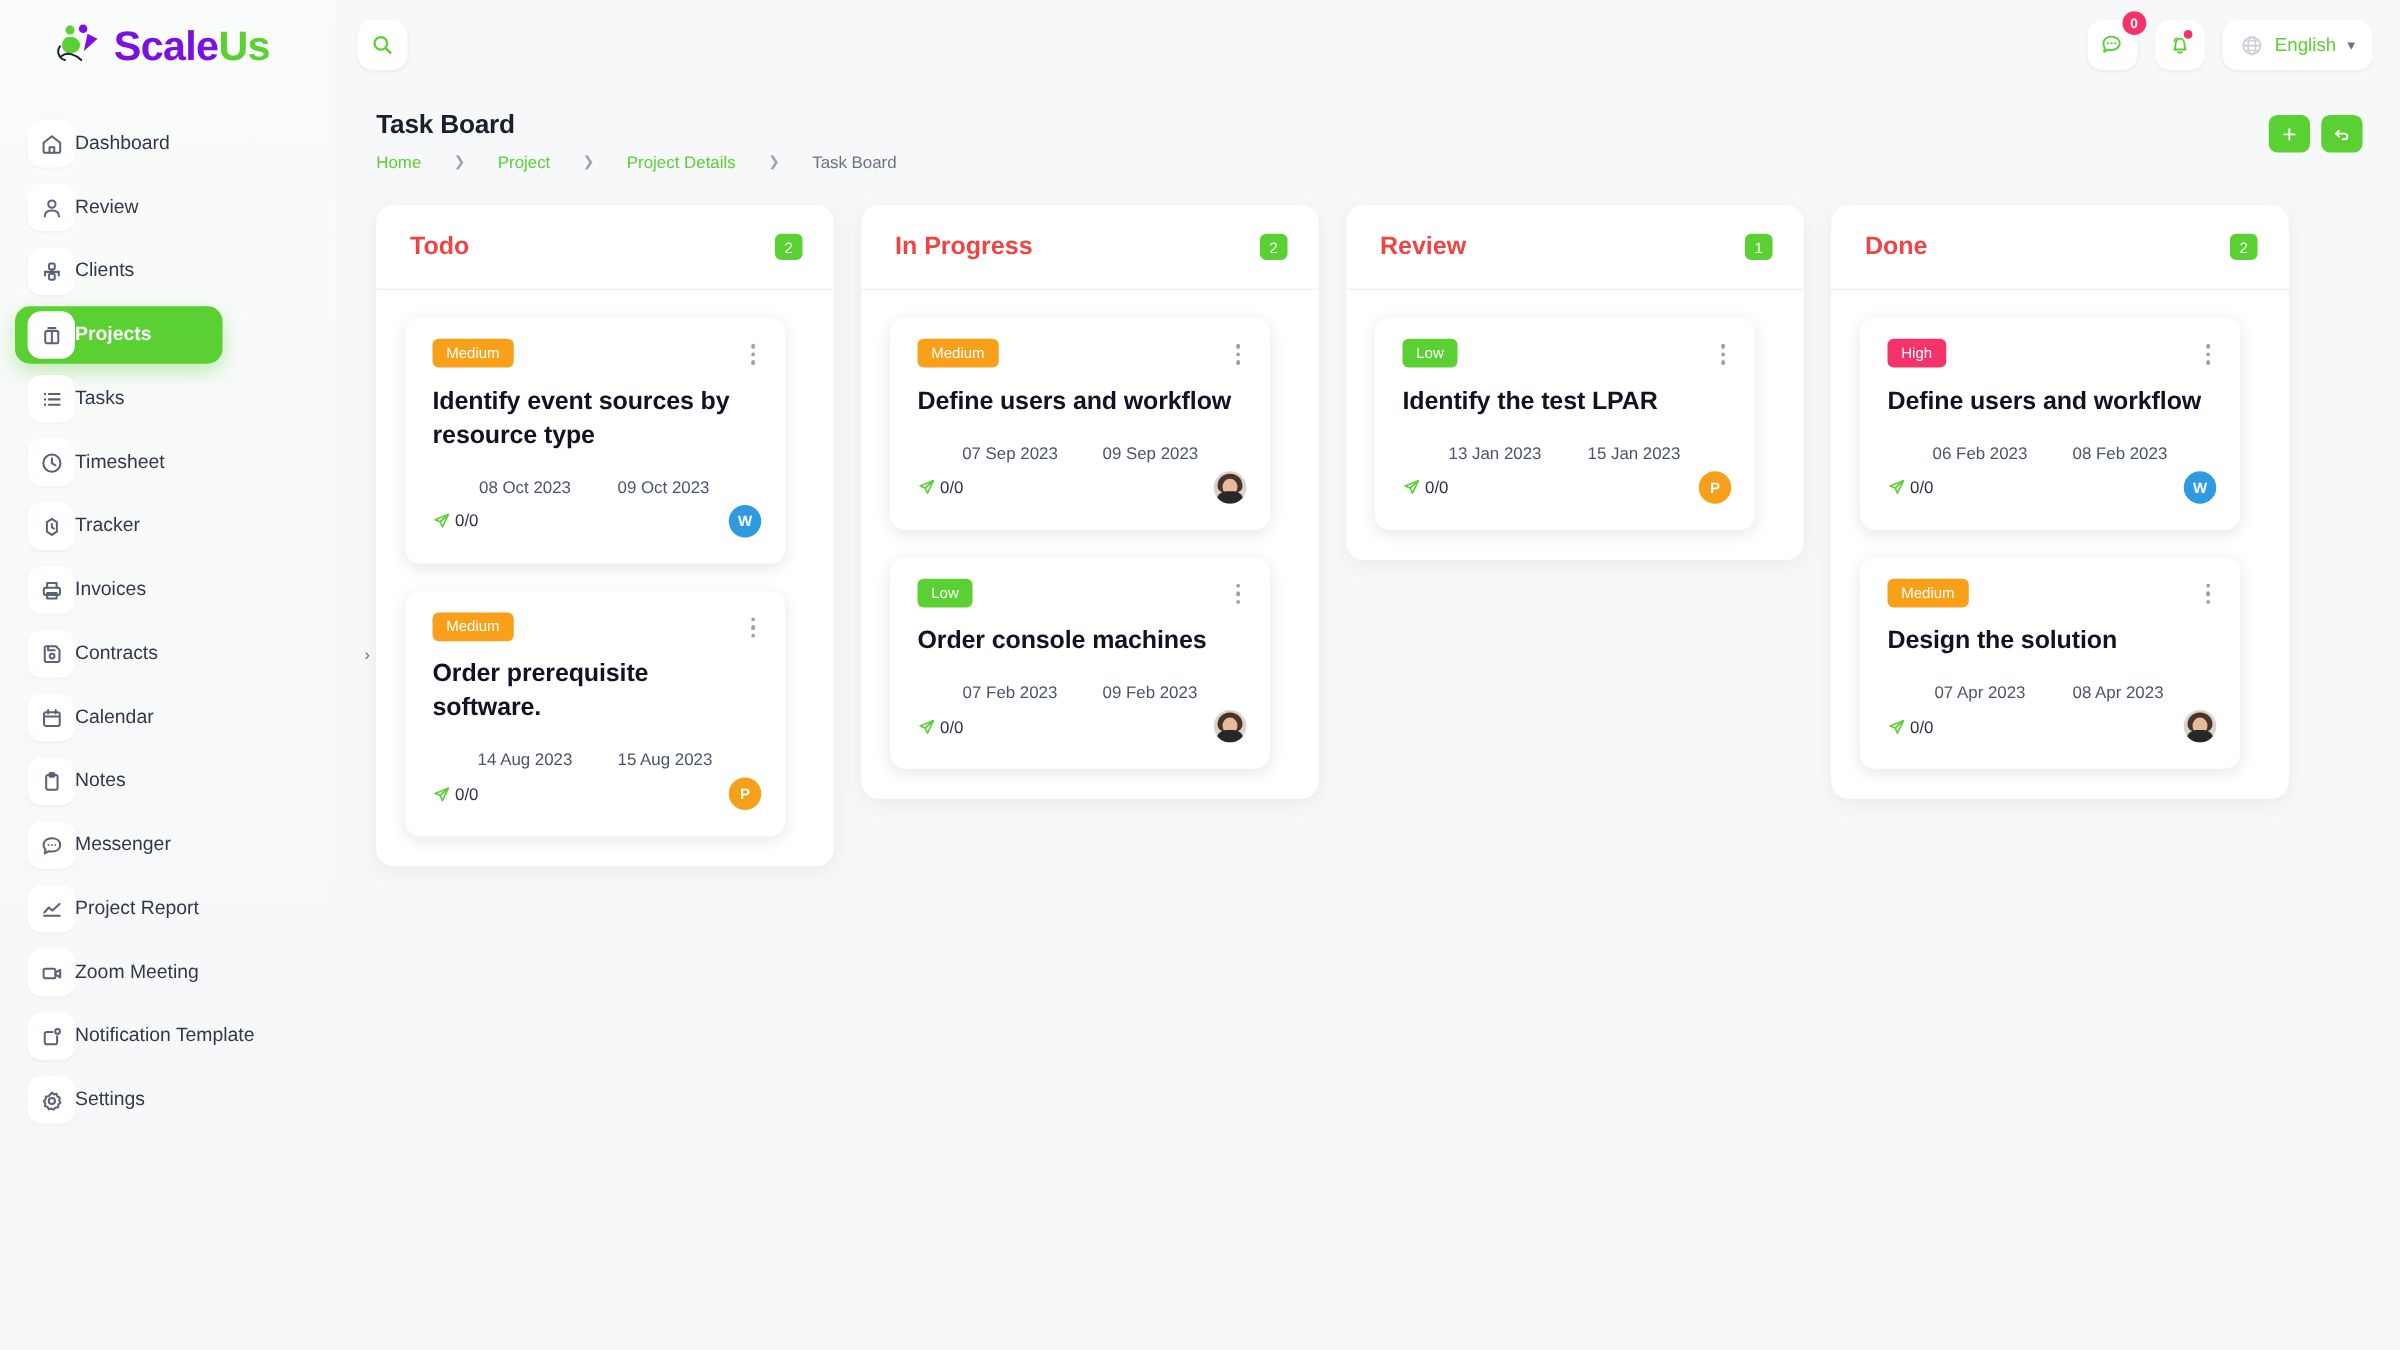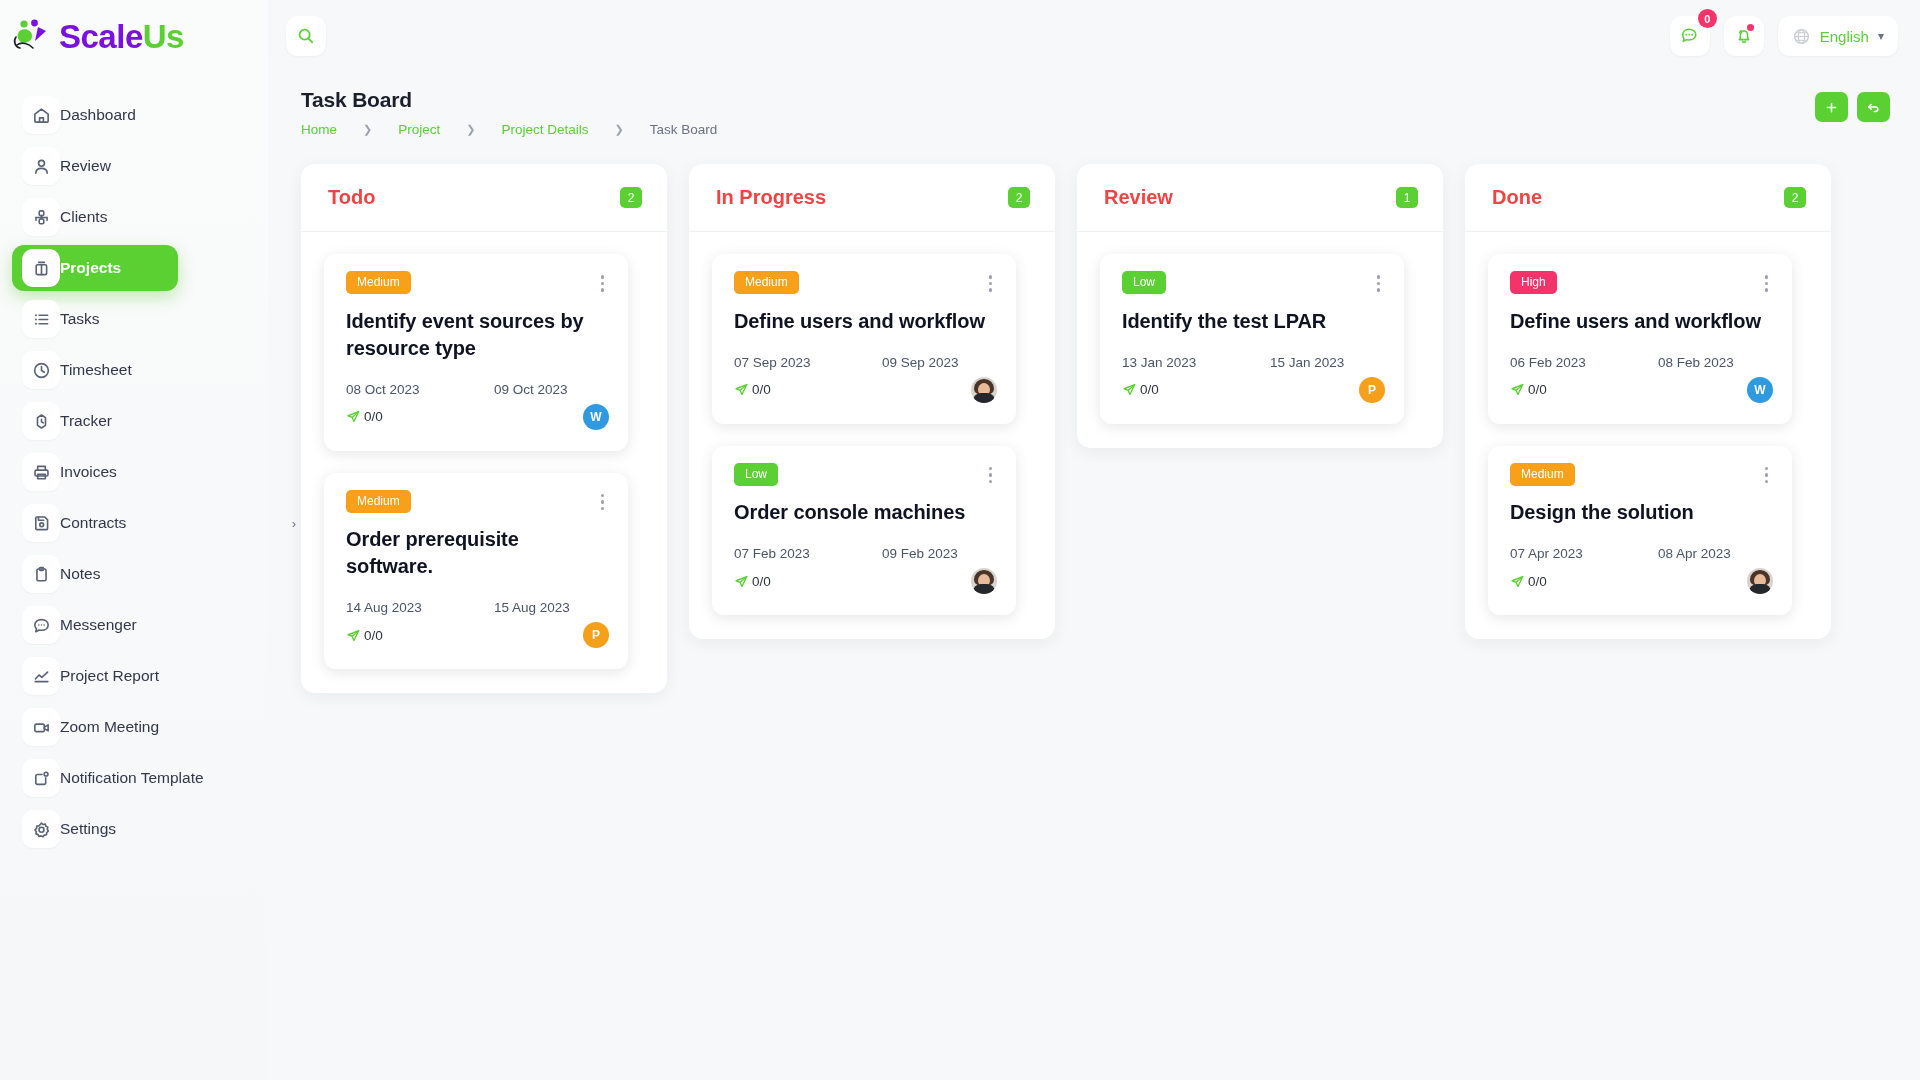--- a/index.html
+++ b/index.html
@@ -12,21 +12,21 @@
   .app { display: flex; width: 1920px; height: 1080px; position: relative; }
 
   
   .sidebar {
     width: 268px; height: 1080px;
     background: linear-gradient(180deg,#fafbfb 0%, #f6f7f8 100%);
     flex: 0 0 268px;
     position: relative;
     z-index: 5;
   }
-  .logo-row { height: 72px; display: flex; align-items: center; padding-left: 12px; }
+  .logo-row { height: 72px; display: flex; align-items: center; padding-left: 44px; }
   .logo-mark { width: 40px; height: 38px; position: relative; margin-right: 7px; }
   .logo-text { font-size: 33px; font-weight: 700; letter-spacing: -0.5px; line-height: 1; }
   .logo-scale { color: #7b11e0; }
   .logo-us { color: #5ad033; }
 
   .nav { margin-top: 20px; }
   .nav-item {
     display: flex; align-items: center;
     height: 46px; margin: 5px 28px 5px 12px;
     border-radius: 12px;
@@ -140,21 +140,21 @@
   .prio.medium { background: #f9a01b; }
   .prio.low { background: #5ad033; }
   .prio.high { background: #f5336b; }
   .dots { display: flex; flex-direction: column; gap: 3px; padding: 4px 5px; cursor: pointer; }
   .dots i { width: 3.5px; height: 3.5px; border-radius: 50%; background: #9aa2b1; display: block; }
   .card-title {
     margin-top: 12px; font-size: 20px; font-weight: 700; color: #101322;
     line-height: 1.35; letter-spacing: -0.1px; padding-right: 12px;
   }
   .card-dates { display: flex; margin-top: 20px; font-size: 13.5px; color: #4a5568; }
-  .date-start { width: 148px; }
+  .date-start { width: 148px; text-align: center; }
   .card-foot { display: flex; align-items: center; justify-content: space-between; margin-top: 4px; min-height: 32px; }
   .prog { display: flex; align-items: flex-start; gap: 3px; font-size: 13.5px; color: #2e3440; }
   .prog svg { width: 15px; height: 15px; fill: none; stroke: #5ad033; stroke-width: 1.8; stroke-linejoin: round; }
   .avatar {
     width: 26px; height: 26px; border-radius: 50%;
     display: flex; align-items: center; justify-content: center;
     color: #fff; font-size: 12px; font-weight: 600;
   }
   .avatar.blue { background: #2f9ae0; }
   .avatar.orange { background: #f4a01b; }
@@ -273,20 +273,31 @@
               <circle cx="10.2" cy="11.4" r="2"></circle>
               <path d="M6.8 3.4 L6.8 6.6 L12.4 6.6"></path>
             </svg>
           </span>
           <span class="nav-label">Contracts</span>
           <span class="nav-caret">›</span>
         </div>
         <div class="nav-item">
           <span class="ico-box">
             <svg viewBox="0 0 20 20">
+              <rect x="3.4" y="5" width="13.2" height="11.6" rx="1.6"></rect>
+              <line x1="3.4" y1="8.6" x2="16.6" y2="8.6"></line>
+              <line x1="6.8" y1="3.2" x2="6.8" y2="6.2"></line>
+              <line x1="13.2" y1="3.2" x2="13.2" y2="6.2"></line>
+            </svg>
+          </span>
+          <span class="nav-label">Calendar</span>
+        </div>
+        <div class="nav-item">
+          <span class="ico-box">
+            <svg viewBox="0 0 20 20">
               <rect x="5.2" y="4.2" width="9.6" height="12.4" rx="1.6"></rect>
               <rect x="7.8" y="2.6" width="4.4" height="3" rx="1"></rect>
             </svg>
           </span>
           <span class="nav-label">Notes</span>
         </div>
         <div class="nav-item">
           <span class="ico-box">
             <svg viewBox="0 0 20 20">
               <path d="M3 9.4 C3 6 6 3.8 10 3.8 C14 3.8 17 6 17 9.4 C17 12.8 14 15 10 15 C9 15 8.2 14.9 7.5 14.7 L4 16.6 L4.7 13.5 C3.6 12.4 3 11 3 9.4 Z"></path>

